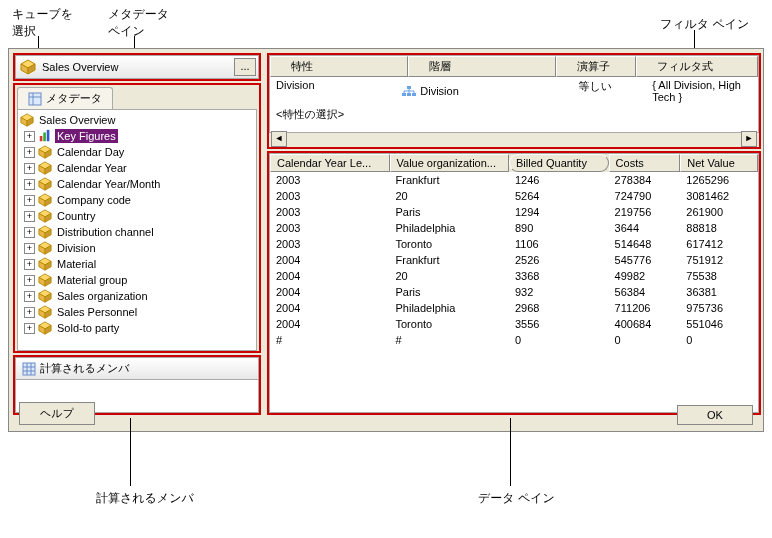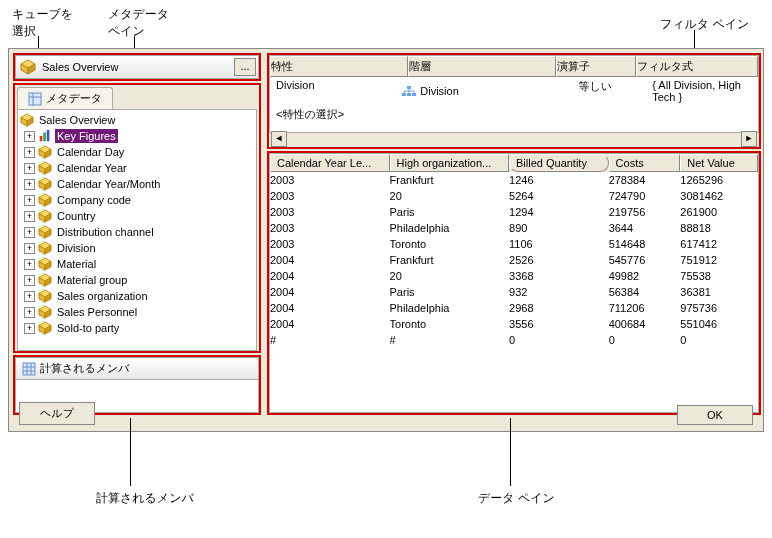--- a/index.html
+++ b/index.html
@@ -19,31 +19,31 @@
 .tree-row { display: flex; align-items: center; height: 16px; white-space: nowrap; }
 .tree-toggle { width: 11px; height: 11px; border: 1px solid #888; margin-right: 3px; text-align: center; line-height: 9px; font-size: 9px; cursor: pointer; background: #fff; }
 .tree-icon { width: 14px; height: 14px; margin-right: 3px; }
 .tree-label { padding: 1px 2px; }
 .tree-label.selected { background: #701a75; color: #fff; }
 .calc-pane { background: #fff; border: 1px solid #aaa; }
 .calc-header { display: flex; align-items: center; padding: 3px 6px; background: linear-gradient(#fff,#e8e8e8); border-bottom: 1px solid #aaa; }
 .grid-icon { width: 14px; height: 14px; margin-right: 4px; }
 .filter-table { background: #fff; border: 1px solid #aaa; width: 100%; }
 .filter-header { display: flex; background: #ece9d8; }
-.filter-header > div { border: 1px solid #fff; border-right-color: #888; border-bottom-color: #888; padding: 2px 0; }
+.filter-header > div { border: 1px solid #fff; border-right-color: #888; border-bottom-color: #888; padding: 2px 20px; }
 .filter-row { display: flex; }
 .filter-row > div { padding: 2px 6px; }
 .hier-cell { display: flex; align-items: center; }
 .hier-icon { width: 14px; height: 10px; margin-right: 4px; }
 .data-grid { background: #fff; border: 1px solid #aaa; width: 100%; }
 .data-header { display: flex; background: #ece9d8; }
 .data-header > div { border: 1px solid #fff; border-right-color: #888; border-bottom-color: #888; padding: 2px 6px; overflow: hidden; text-overflow: ellipsis; white-space: nowrap; }
 .data-body { }
 .data-row { display: flex; }
-.data-row > div { padding: 2px 0; overflow: hidden; white-space: nowrap; }
+.data-row > div { padding: 2px 6px; overflow: hidden; white-space: nowrap; }
 .scroll-arrow { position: absolute; width: 16px; height: 16px; background: #ece9d8; border: 1px solid #888; text-align: center; line-height: 12px; font-size: 9px; cursor: pointer; }
 .btn { border: 1px solid #888; background: #ece9d8; padding: 3px 0; width: 76px; text-align: center; cursor: pointer; font-size: 11px; }
 .buttons { position: absolute; bottom: 6px; display: flex; gap: 6px; }
 </style>
 </head>
 <body>
 
 <div class="annotation" style="left:12px; top:6px; white-space:pre;">キューブを
 選択</div>
 <div class="anno-line" style="left:38px; top:36px; width:1px; height:18px;"></div>
@@ -262,21 +262,21 @@
       </div>
     </div>
     <div class="scroll-arrow" style="left:2px; bottom:0;">◄</div>
     <div class="scroll-arrow" style="right:2px; bottom:0;">►</div>
   </div>
 
   <div class="red-box" style="left:258px; top:102px; width:494px; height:264px;">
     <div class="data-grid" style="height:100%;">
       <div class="data-header" id="data-header">
           <div style="width: 120px;">Calendar Year Le...</div>
-          <div style="width: 120px;">High organization...</div>
+          <div style="width: 120px;">Value organization...</div>
           <div style="width: 100px; border-radius: 9px;">Billed Quantity</div>
           <div style="width: 72px;">Costs</div>
           <div style="width: 78px;">Net Value</div>
         </div>
       <div class="data-body" id="data-body">
           <div class="data-row">
             <div style="width: 120px;">2003</div>
             <div style="width: 120px;">Frankfurt</div>
             <div style="width: 100px;">1246</div>
             <div style="width: 72px;">278384</div>

